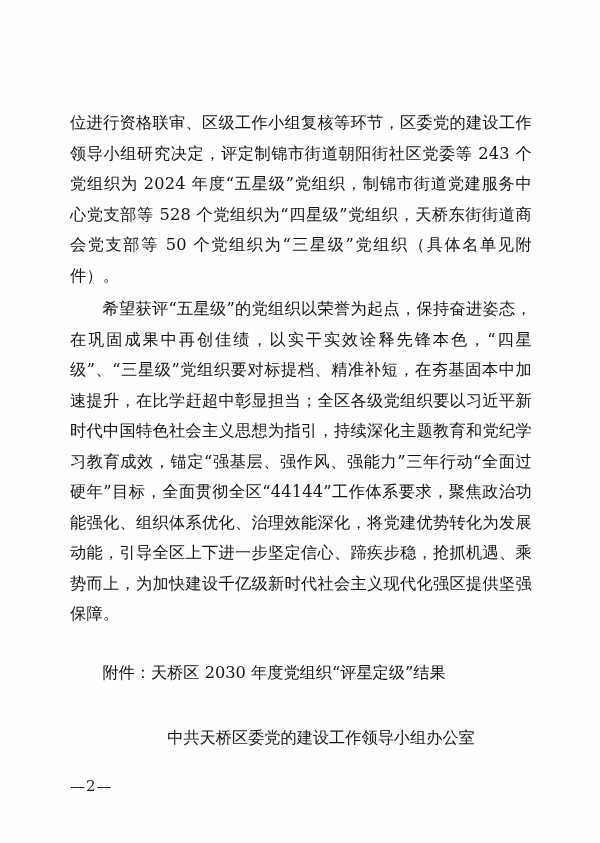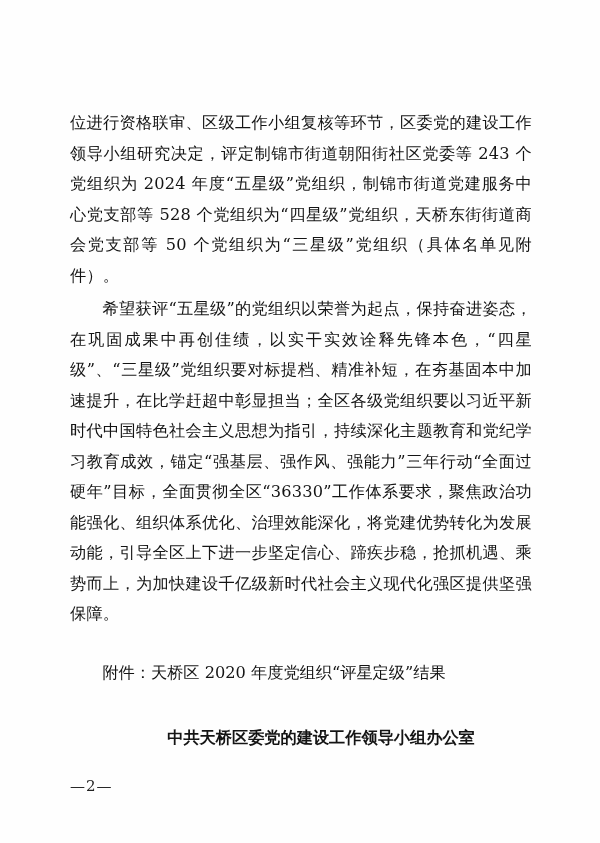--- a/index.html
+++ b/index.html
@@ -53,21 +53,20 @@
     margin-top: 34px;
     text-align: center;
     font-size: 16.2px;
     line-height: 31px;
     color: #141414;
     padding-left: 40px;
   }
   .sign-line {
     display: block;
     white-space: nowrap;
-    font-weight: bold;
   }
   .sign-date {
     display: block;
     white-space: nowrap;
   }
   .page-number {
     position: absolute;
     left: 70px;
     bottom: 48px;
     font-size: 15px;
@@ -79,23 +78,23 @@
 </head>
 <body>
 
 <div class="page">
   <div class="content">
 
     <p class="para">位进行资格联审、区级工作小组复核等环节，区委党的建设工作领导小组研究决定，评定制锦市街道朝阳街社区党委等 243 个党组织为 2024 年度“五星级”党组织，制锦市街道党建服务中心党支部等 528 个党组织为“四星级”党组织，天桥东街街道商会党支部等 50 个党组织为“三星级”党组织（具体名单见附件）。</p>
 
     <div class="gap-small"></div>
 
-    <p class="para indent">希望获评“五星级”的党组织以荣誉为起点，保持奋进姿态，在巩固成果中再创佳绩，以实干实效诠释先锋本色，“四星级”、“三星级”党组织要对标提档、精准补短，在夯基固本中加速提升，在比学赶超中彰显担当；全区各级党组织要以习近平新时代中国特色社会主义思想为指引，持续深化主题教育和党纪学习教育成效，锚定“强基层、强作风、强能力”三年行动“全面过硬年”目标，全面贯彻全区“36330”工作体系要求，聚焦政治功能强化、组织体系优化、治理效能深化，将党建优势转化为发展动能，引导全区上下进一步坚定信心、蹄疾步稳，抢抓机遇、乘势而上，为加快建设千亿级新时代社会主义现代化强区提供坚强保障。</p>
+    <p class="para indent">希望获评“五星级”的党组织以荣誉为起点，保持奋进姿态，在巩固成果中再创佳绩，以实干实效诠释先锋本色，“四星级”、“三星级”党组织要对标提档、精准补短，在夯基固本中加速提升，在比学赶超中彰显担当；全区各级党组织要以习近平新时代中国特色社会主义思想为指引，持续深化主题教育和党纪学习教育成效，锚定“强基层、强作风、强能力”三年行动“全面过硬年”目标，全面贯彻全区“44144”工作体系要求，聚焦政治功能强化、组织体系优化、治理效能深化，将党建优势转化为发展动能，引导全区上下进一步坚定信心、蹄疾步稳，抢抓机遇、乘势而上，为加快建设千亿级新时代社会主义现代化强区提供坚强保障。</p>
 
-    <div class="attach">附件：天桥区 2020 年度党组织“评星定级”结果</div>
+    <div class="attach">附件：天桥区 2030 年度党组织“评星定级”结果</div>
 
     <div class="signature">
       <span class="sign-line">中共天桥区委党的建设工作领导小组办公室</span>
     </div>
 
   </div>
 
   <div class="page-number">—2—</div>
 </div>
 

